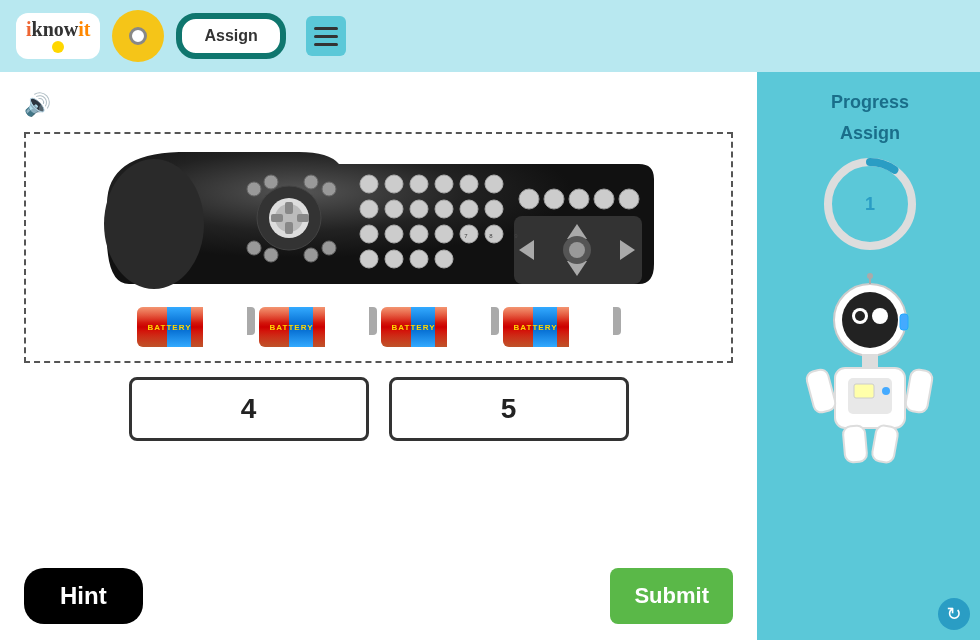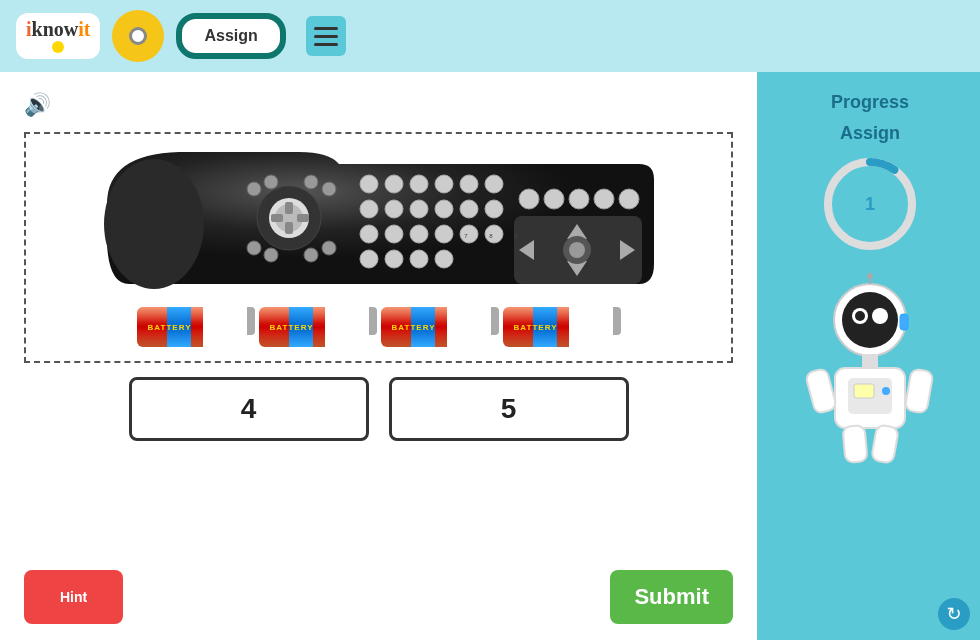--- a/index.html
+++ b/index.html
@@ -223,26 +223,26 @@
     
     .bottom-bar {
       position: absolute;
       bottom: 16px;
       left: 24px;
       right: 24px;
       display: flex;
       justify-content: space-between;
     }
     .hint-btn {
-      background: #ef4444;
+      background: #000000;
       color: white;
       border: none;
-      border-radius: 8px;
+      border-radius: 20px;
       padding: 14px 36px;
-      font-size: 14px;
+      font-size: 24px;
       font-weight: bold;
       cursor: pointer;
     }
     .submit-btn {
       background: #5ab848;
       color: white;
       border: none;
       border-radius: 8px;
       padding: 14px 24px;
       font-size: 22px;

